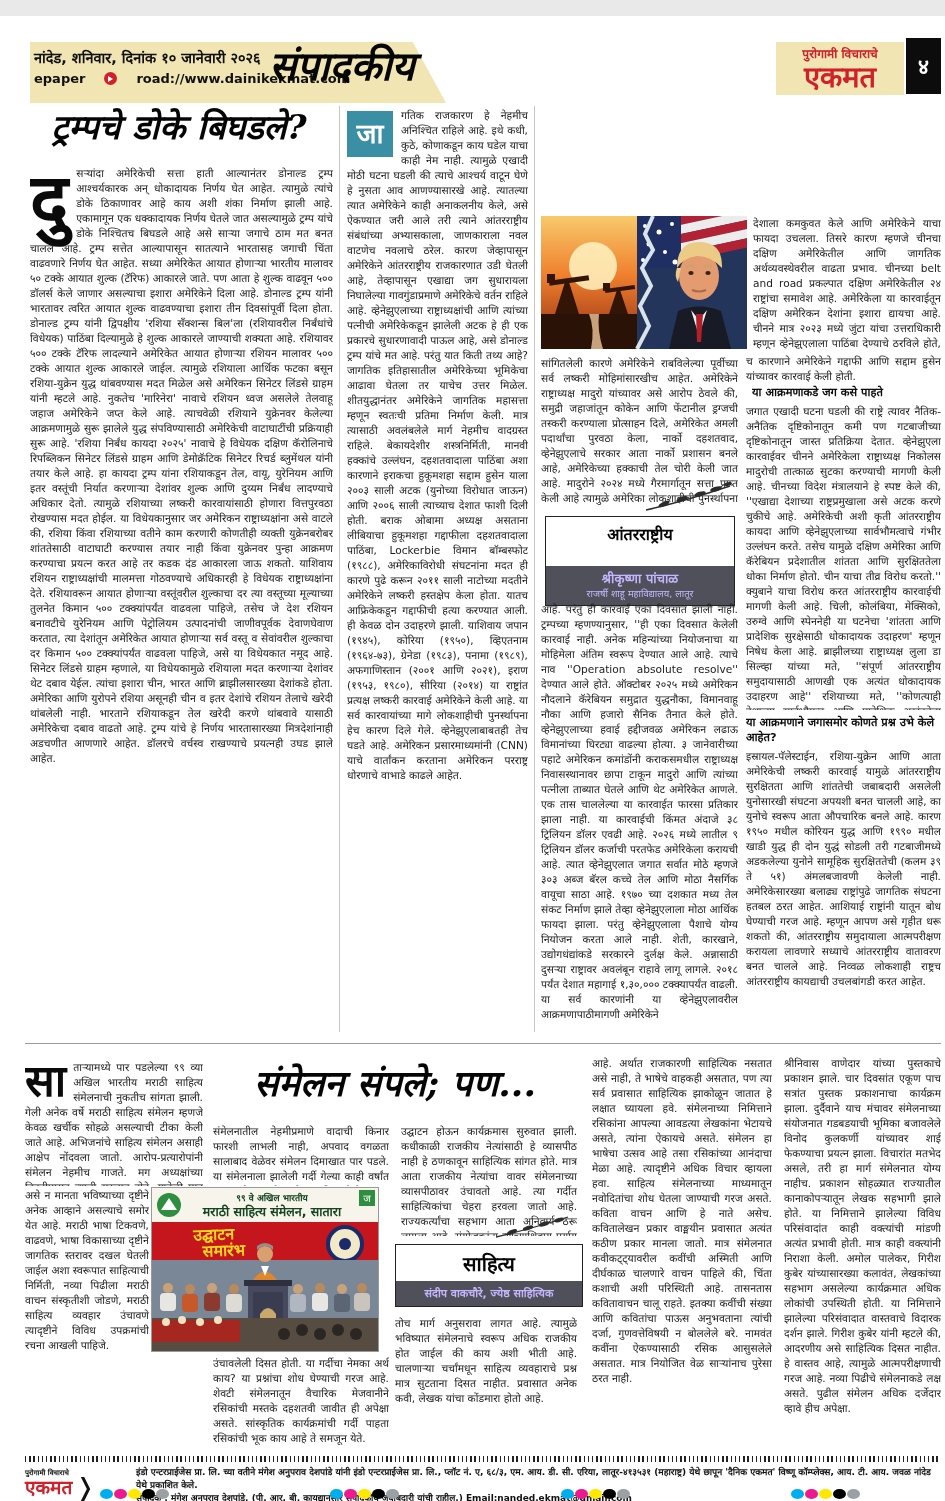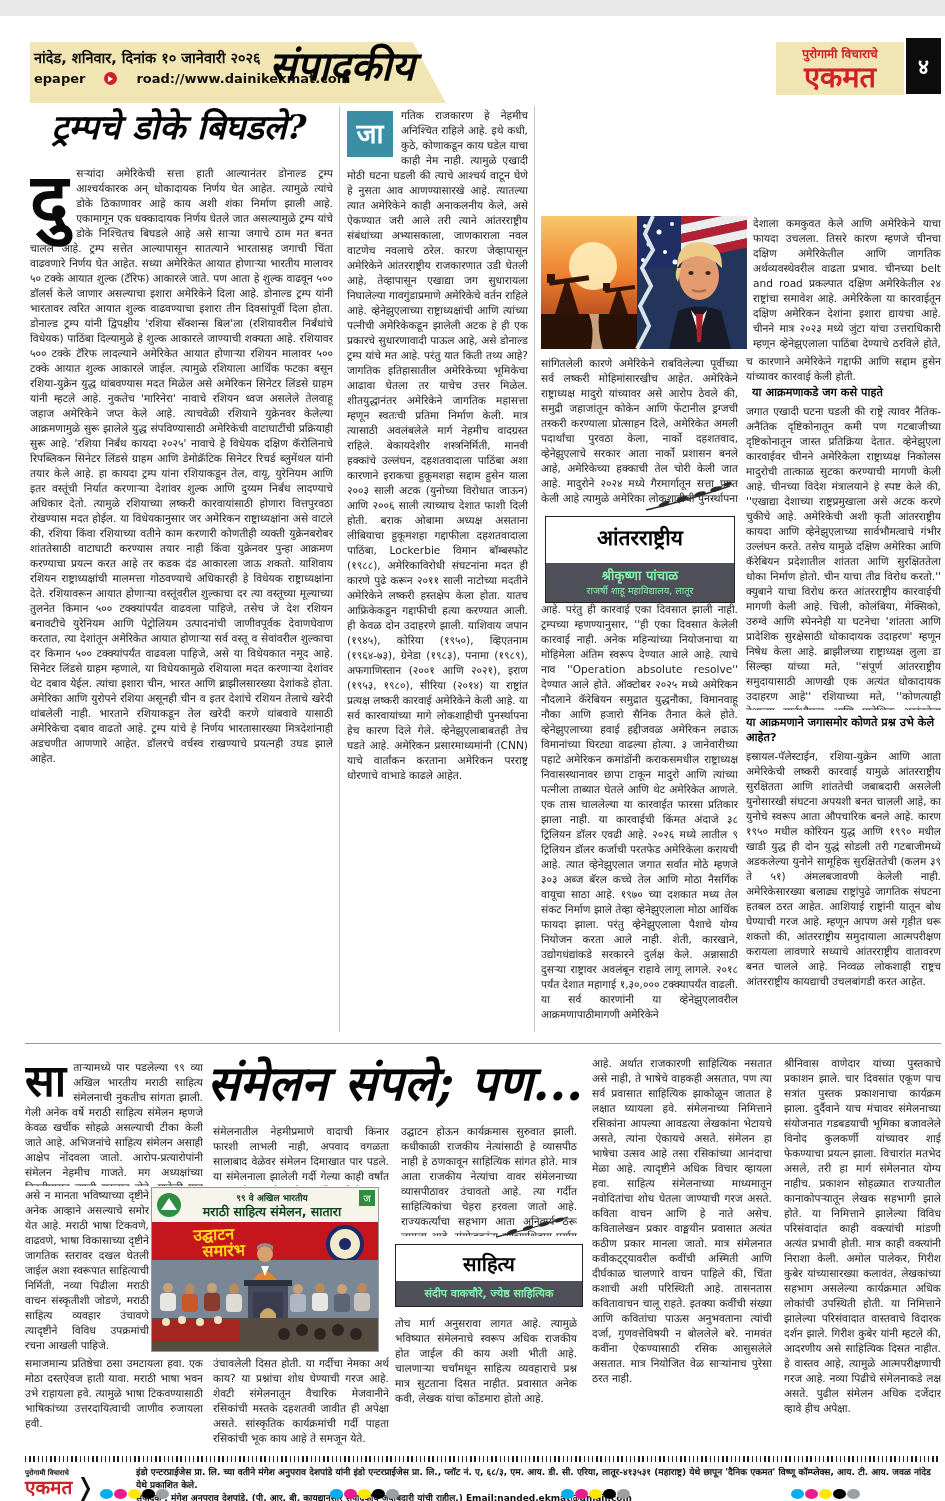--- a/index.html
+++ b/index.html
@@ -29,21 +29,21 @@
 
   .dc-plain{float:left;font-family:"DejaVu Serif",serif;font-weight:700;color:#0a0a0a;
         font-size:72px;line-height:60px;padding:4px 8px 0 0;}
   .dc-small{float:left;font-family:"DejaVu Serif",serif;font-weight:700;color:#0a0a0a;
         font-size:44px;line-height:38px;padding:2px 7px 0 0;}
   .dc-box{float:left;width:46px;height:46px;margin:3px 8px 2px 0;background:#3b8fa5;color:#fff;
         font-weight:700;font-size:27px;line-height:46px;text-align:center;font-family:"DejaVu Serif",serif;}
 
   .infobox{border:1.5px solid #222;background:#fff;text-align:center;overflow:hidden;}
   .ib-title{font-family:"DejaVu Serif",serif;font-weight:700;color:#050505;}
-  .ib-bar{background:#50505a;color:#86efac;}
+  .ib-bar{background:#50505a;color:#c4b5fd;}
   .ib-name{font-weight:700;font-size:13px;line-height:17px;}
   .ib-org{font-size:9.5px;line-height:13px;}
 
   .sub{font-weight:700;font-size:11.3px;line-height:15px;color:#0c0c0c;}
 
   .tickband{background:repeating-linear-gradient(90deg,#222 0 1.5px,transparent 1.5px 4.2px);}
   .ftxt{font-size:9px;line-height:13px;color:#111;font-weight:700;}
   .flogo-tag{font-size:7px;font-weight:700;color:#111;}
   .flogo-name{font-size:19px;font-weight:700;color:#d0202a;font-family:"DejaVu Serif",serif;line-height:19px;}
   .dot{display:inline-block;width:13px;height:10px;border-radius:50%;margin-right:1px;}
@@ -151,44 +151,43 @@
       <g fill="#2b2b2b">
         <ellipse cx="22" cy="24" rx="6" ry="2.3" transform="rotate(-25 22 24)"></ellipse>
         <ellipse cx="40" cy="19" rx="6" ry="2.3" transform="rotate(-20 40 19)"></ellipse>
         <ellipse cx="58" cy="14" rx="6" ry="2.3" transform="rotate(-18 58 14)"></ellipse>
         <ellipse cx="74" cy="9" rx="6" ry="2.3" transform="rotate(-16 74 9)"></ellipse>
         <ellipse cx="86" cy="4" rx="4" ry="1.8" transform="rotate(-14 86 4)"></ellipse>
       </g>
     </svg>
   </div>
   <div class="abs infobox" style="left:545px;top:500px;width:188px;">
-    <div class="ib-title" style="font-size:21px;padding:6px 0 12px;">आंतरराष्ट्रीय</div>
+    <div class="ib-title" style="font-size:16px;padding:6px 0 21px;">आंतरराष्ट्रीय</div>
     <div class="ib-bar" style="padding:4px 2px 5px;">
       <div class="ib-name">श्रीकृष्णा पांचाळ</div>
       <div class="ib-org">राजर्षी शाहू महाविद्यालय, लातूर</div>
     </div>
   </div>
 
   <div class="abs txt" style="left:541px;top:586px;width:197px;height:428px;">आहे. परंतु ही कारवाई एका दिवसात झाली नाही. ट्रम्पच्या म्हणण्यानुसार, ''ही एका दिवसात केलेली कारवाई नाही. अनेक महिन्यांच्या नियोजनाचा या मोहिमेला अंतिम स्वरूप देण्यात आले आहे. त्याचे नाव ''Operation absolute resolve'' देण्यात आले होते. ऑक्टोबर २०२५ मध्ये अमेरिकन नौदलाने कॅरेबियन समुद्रात युद्धनौका, विमानवाहू नौका आणि हजारो सैनिक तैनात केले होते. व्हेनेझुएलाच्या हवाई हद्दीजवळ अमेरिकन लढाऊ विमानांच्या घिरट्या वाढल्या होत्या. ३ जानेवारीच्या पहाटे अमेरिकन कमांडोंनी कराकसमधील राष्ट्राध्यक्ष निवासस्थानावर छापा टाकून मादुरो आणि त्यांच्या पत्नीला ताब्यात घेतले आणि थेट अमेरिकेत आणले. एक तास चाललेल्या या कारवाईत फारसा प्रतिकार झाला नाही. या कारवाईची किंमत अंदाजे ३८ ट्रिलियन डॉलर एवढी आहे. २०२६ मध्ये लातील ९ ट्रिलियन डॉलर कर्जाची परतफेड अमेरिकेला करायची आहे. त्यात व्हेनेझुएलात जगात सर्वात मोठे म्हणजे ३०३ अब्ज बॅरल कच्चे तेल आणि मोठा नैसर्गिक वायूचा साठा आहे. १९७० च्या दशकात मध्य तेल संकट निर्माण झाले तेव्हा व्हेनेझुएलाला मोठा आर्थिक फायदा झाला. परंतु व्हेनेझुएलाला पैशाचे योग्य नियोजन करता आले नाही. शेती, कारखाने, उद्योगधंद्यांकडे सरकारने दुर्लक्ष केले. अन्नासाठी दुसऱ्या राष्ट्रावर अवलंबून राहावे लागू लागले. २०१८ पर्यंत देशात महागाई १,३०,००० टक्क्यापर्यंत वाढली. या सर्व कारणांनी या व्हेनेझुएलावरील आक्रमणापाठीमागणी अमेरिकेने</div>
 
   <div class="abs txt" style="left:746px;top:338px;width:195px;height:30px;">च कारणाने अमेरिकेने गद्दाफी आणि सद्दाम हुसेन यांच्यावर कारवाई केली होती.</div>
   <div class="abs sub" style="left:752px;top:369px;width:189px;height:16px;overflow:hidden;">या आक्रमणाकडे जग कसे पाहते</div>
   <div class="abs txt" style="left:746px;top:388px;width:195px;height:306px;">जगात एखादी घटना घडली की राष्ट्रे त्यावर नैतिक-अनैतिक दृष्टिकोनातून कमी पण गटबाजीच्या दृष्टिकोनातून जास्त प्रतिक्रिया देतात. व्हेनेझुएला कारवाईवर चीनने अमेरिकेला राष्ट्राध्यक्ष निकोलस मादुरोची तात्काळ सुटका करण्याची मागणी केली आहे. चीनच्या विदेश मंत्रालयाने हे स्पष्ट केले की, ''एखाद्या देशाच्या राष्ट्रप्रमुखाला असे अटक करणे चुकीचे आहे. अमेरिकेची अशी कृती आंतरराष्ट्रीय कायदा आणि व्हेनेझुएलाच्या सार्वभौमत्वाचे गंभीर उल्लंघन करते. तसेच यामुळे दक्षिण अमेरिका आणि कॅरेबियन प्रदेशातील शांतता आणि सुरक्षिततेला धोका निर्माण होतो. चीन याचा तीव्र विरोध करतो.'' क्युबाने याचा विरोध करत आंतरराष्ट्रीय कारवाईची मागणी केली आहे. चिली, कोलंबिया, मेक्सिको, उरुग्वे आणि स्पेननेही या घटनेचा 'शांतता आणि प्रादेशिक सुरक्षेसाठी धोकादायक उदाहरण' म्हणून निषेध केला आहे. ब्राझीलच्या राष्ट्राध्यक्ष लुला डा सिल्व्हा यांच्या मते, ''संपूर्ण आंतरराष्ट्रीय समुदायासाठी आणखी एक अत्यंत धोकादायक उदाहरण आहे'' रशियाच्या मते, ''कोणत्याही देशाच्या सार्वभौमत्व आणि प्रादेशिक अखंडतेचा सन्मान झालाच पाहिजे.''</div>
   <div class="abs sub" style="left:746px;top:699px;width:195px;height:31px;overflow:hidden;">या आक्रमणाने जगासमोर कोणते प्रश्न उभे केले आहेत?</div>
   <div class="abs txt" style="left:746px;top:733px;width:195px;height:281px;">इस्रायल-पॅलेस्टाईन, रशिया-युक्रेन आणि आता अमेरिकेची लष्करी कारवाई यामुळे आंतरराष्ट्रीय सुरक्षितता आणि शांततेची जबाबदारी असलेली युनोसारखी संघटना अपयशी बनत चालली आहे, का युनोचे स्वरूप आता औपचारिक बनले आहे. कारण १९५० मधील कोरियन युद्ध आणि १९९० मधील खाडी युद्ध ही दोन युद्धं सोडली तरी गटबाजीमध्ये अडकलेल्या युनोने सामूहिक सुरक्षिततेची (कलम ३९ ते ५१) अंमलबजावणी केलेली नाही. अमेरिकेसारख्या बलाढ्य राष्ट्रांपुढे जागतिक संघटना हतबल ठरत आहेत. आशियाई राष्ट्रांनी यातून बोध घेण्याची गरज आहे. म्हणून आपण असे गृहीत धरू शकतो की, आंतरराष्ट्रीय समुदायाला आत्मपरीक्षण करायला लावणारे सध्याचे आंतरराष्ट्रीय वातावरण बनत चालले आहे. निव्वळ लोकशाही राष्ट्रच आंतरराष्ट्रीय कायद्याची उचलबांगडी करत आहेत.</div>
 
   <div class="abs hdiv" style="left:25px;top:1027px;width:916px;"></div>
 
-  <div class="abs hl center nowrap" style="left:205px;top:1038px;width:380px;font-size:48px;line-height:58px;">संमेलन संपले; पण...</div>
+  <div class="abs hl center nowrap" style="left:205px;top:1038px;width:380px;font-size:36px;line-height:58px;">संमेलन संपले; पण...</div>
 
   <div class="abs txt" style="left:25px;top:1044px;width:178px;height:126px;">
     <span class="dc-small">सा</span><span>ताऱ्यामध्ये पार पडलेल्या ९९ व्या अखिल भारतीय मराठी साहित्य संमेलनाची नुकतीच सांगता झाली. गेली अनेक वर्षे मराठी साहित्य संमेलन म्हणजे केवळ खर्चीक सोहळे असल्याची टीका केली जाते आहे. अभिजनांचे साहित्य संमेलन असाही आक्षेप नोंदवला जातो. आरोप-प्रत्यारोपांनी संमेलन नेहमीच गाजते. मग अध्यक्षांच्या निवडीपासून त्याची सुरुवात होते. यावेळी मात्र निवडी संदर्भाने फारसे आरोप-प्रत्यारोप झाले नाहीत. मराठी भाषेला अभिजात भाषेचा दर्जा मिळाल्यानंतर संमेलनाकडून अपेक्षा उंचावल्या आहेत. मराठी भाषेविषयी समाजमनात अस्मिता जागी झाली आहे. मात्र अभिजात भाषेचा दर्जा मिळाला म्हणजे सर्व आलबेल झाले</span>
   </div>
   <div class="abs txt" style="left:25px;top:1172px;width:124px;height:164px;">असे न मानता भविष्याच्या दृष्टीने अनेक आव्हाने असल्याचे समोर येत आहे. मराठी भाषा टिकवणे, वाढवणे, भाषा विकासाच्या दृष्टीने जागतिक स्तरावर दखल घेतली जाईल अशा स्वरूपात साहित्याची निर्मिती, नव्या पिढीला मराठी वाचन संस्कृतीशी जोडणे, मराठी साहित्य व्यवहार उंचावणे त्यादृष्टीने विविध उपक्रमांची रचना आखली पाहिजे.</div>
-  <div class="abs txt" style="left:25px;top:1340px;width:178px;height:95px;">समाजमान्य प्रतिष्ठेचा ठसा उमटायला हवा. एक मोठा दस्तऐवज हाती यावा. मराठी भाषा भवन उभे राहायला हवे. त्यामुळे भाषा टिकवण्यासाठी भाषिकांच्या उत्तरदायित्वाची जाणीव रुजायला हवी.</div>
 
   <div class="abs txt" style="left:213px;top:1108px;width:176px;height:62px;">संमेलनातील नेहमीप्रमाणे वादाची किनार फारशी लाभली नाही, अपवाद वगळता सालाबाद वेळेवर संमेलन दिमाखात पार पडले. या संमेलनाला झालेली गर्दी गेल्या काही वर्षांत पार पडलेल्या संमेलनापेक्षा अधिक होती.</div>
 
   <div class="abs" style="left:152px;top:1172px;width:226px;height:163px;outline:1px solid #999;">
     <svg width="226" height="163" viewBox="0 0 226 163">
       <rect x="0" y="0" width="226" height="163" fill="#ece7db"></rect>
       <rect x="0" y="0" width="226" height="34" fill="#f7f4ec"></rect>
       <circle cx="17" cy="17" r="12" fill="#2f8d3f"></circle>
       <path d="M9,22 L17,10 L25,22 Z" fill="#ffffff"></path>
       <text x="120" y="13" font-size="9" font-weight="bold" fill="#15441f" text-anchor="middle">९९ वे अखिल भारतीय</text>

